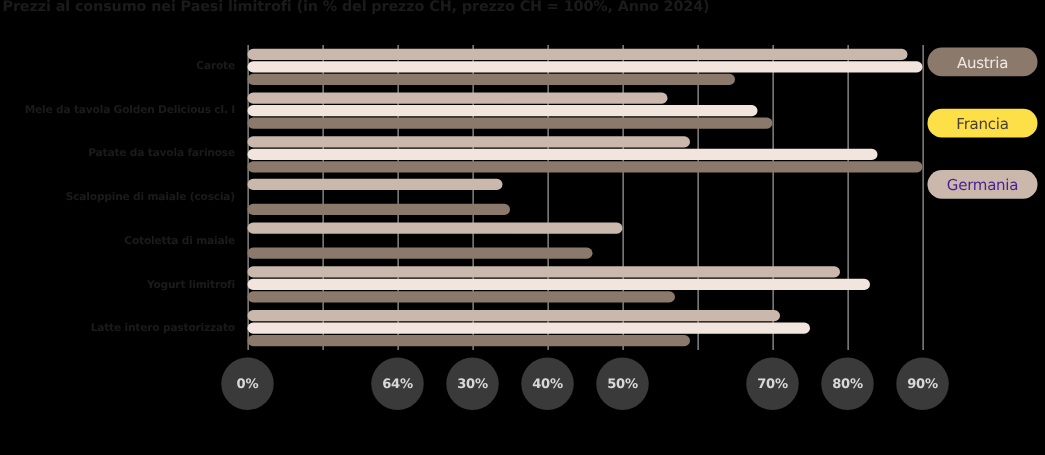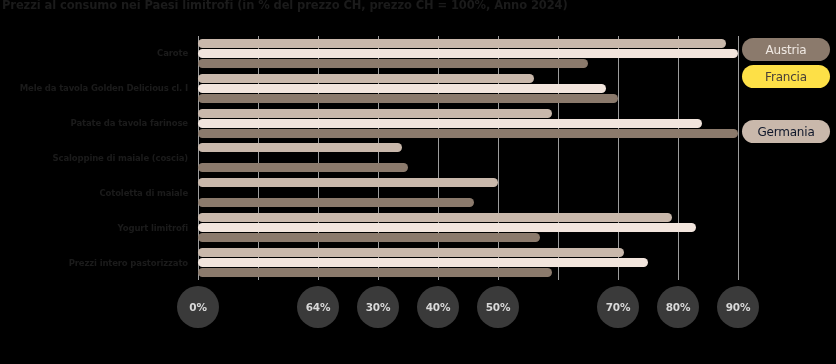--- a/index.html
+++ b/index.html
@@ -74,32 +74,32 @@
     color:#d8d8d8;
     font-size:10.5px;font-weight:bold;
     display:flex;align-items:center;justify-content:center;
     transform:translateX(-21px);
     letter-spacing:-0.2px;
   }
 
   
   .legend{
     position:absolute;left:742px;top:38px;
-    display:flex;flex-direction:column;gap:4px;
+    display:flex;flex-direction:column;gap:26px;
   }
   .legend-item{
     width:88px;height:23px;
     border-radius:12px;
     display:flex;align-items:center;justify-content:center;
     font-size:12px;
     letter-spacing:-0.2px;
   }
   .legend-austria{background:#8b7a6c;color:#efe8e2;}
   .legend-francia{background:#fde047;color:#4a4038;}
-  .legend-germania{background:#c9b8ab;color:#0f172a;margin-top:28px;}
+  .legend-germania{background:#c9b8ab;color:#4c1d95;}
 
   
   .source{
     position:absolute;left:2px;top:340px;
     font-size:6.5px;font-weight:bold;
     color:#1b1b1b;
     white-space:nowrap;
     letter-spacing:-0.1px;
   }
 </style>
@@ -110,21 +110,21 @@
 
   <div class="chart-title">Prezzi al consumo nei Paesi limitrofi (in % del prezzo CH, prezzo CH = 100%, Anno 2024)</div>
 
   <div class="ylabels">
       <div class="ylabel" style="top: 17.4286px; margin-left: 40px;">Carote</div>
       <div class="ylabel" style="top: 52.2857px;">Mele da tavola Golden Delicious cl. I</div>
       <div class="ylabel" style="top: 87.1429px;">Patate da tavola farinose</div>
       <div class="ylabel" style="top: 122px;">Scaloppine di maiale (coscia)</div>
       <div class="ylabel" style="top: 156.857px;">Cotoletta di maiale</div>
       <div class="ylabel" style="top: 191.714px;">Yogurt limitrofi</div>
-      <div class="ylabel" style="top: 226.571px;">Prezzi intero pastorizzato</div>
+      <div class="ylabel" style="top: 226.571px;">Latte intero pastorizzato</div>
     </div>
 
   <div class="plot">
     <div class="gridlines">
         <div class="gridline zero" style="left: 0px;"></div>
         <div class="gridline" style="left: 60px;"></div>
         <div class="gridline" style="left: 120px;"></div>
         <div class="gridline" style="left: 180px;"></div>
         <div class="gridline" style="left: 240px;"></div>
         <div class="gridline" style="left: 300px;"></div>

